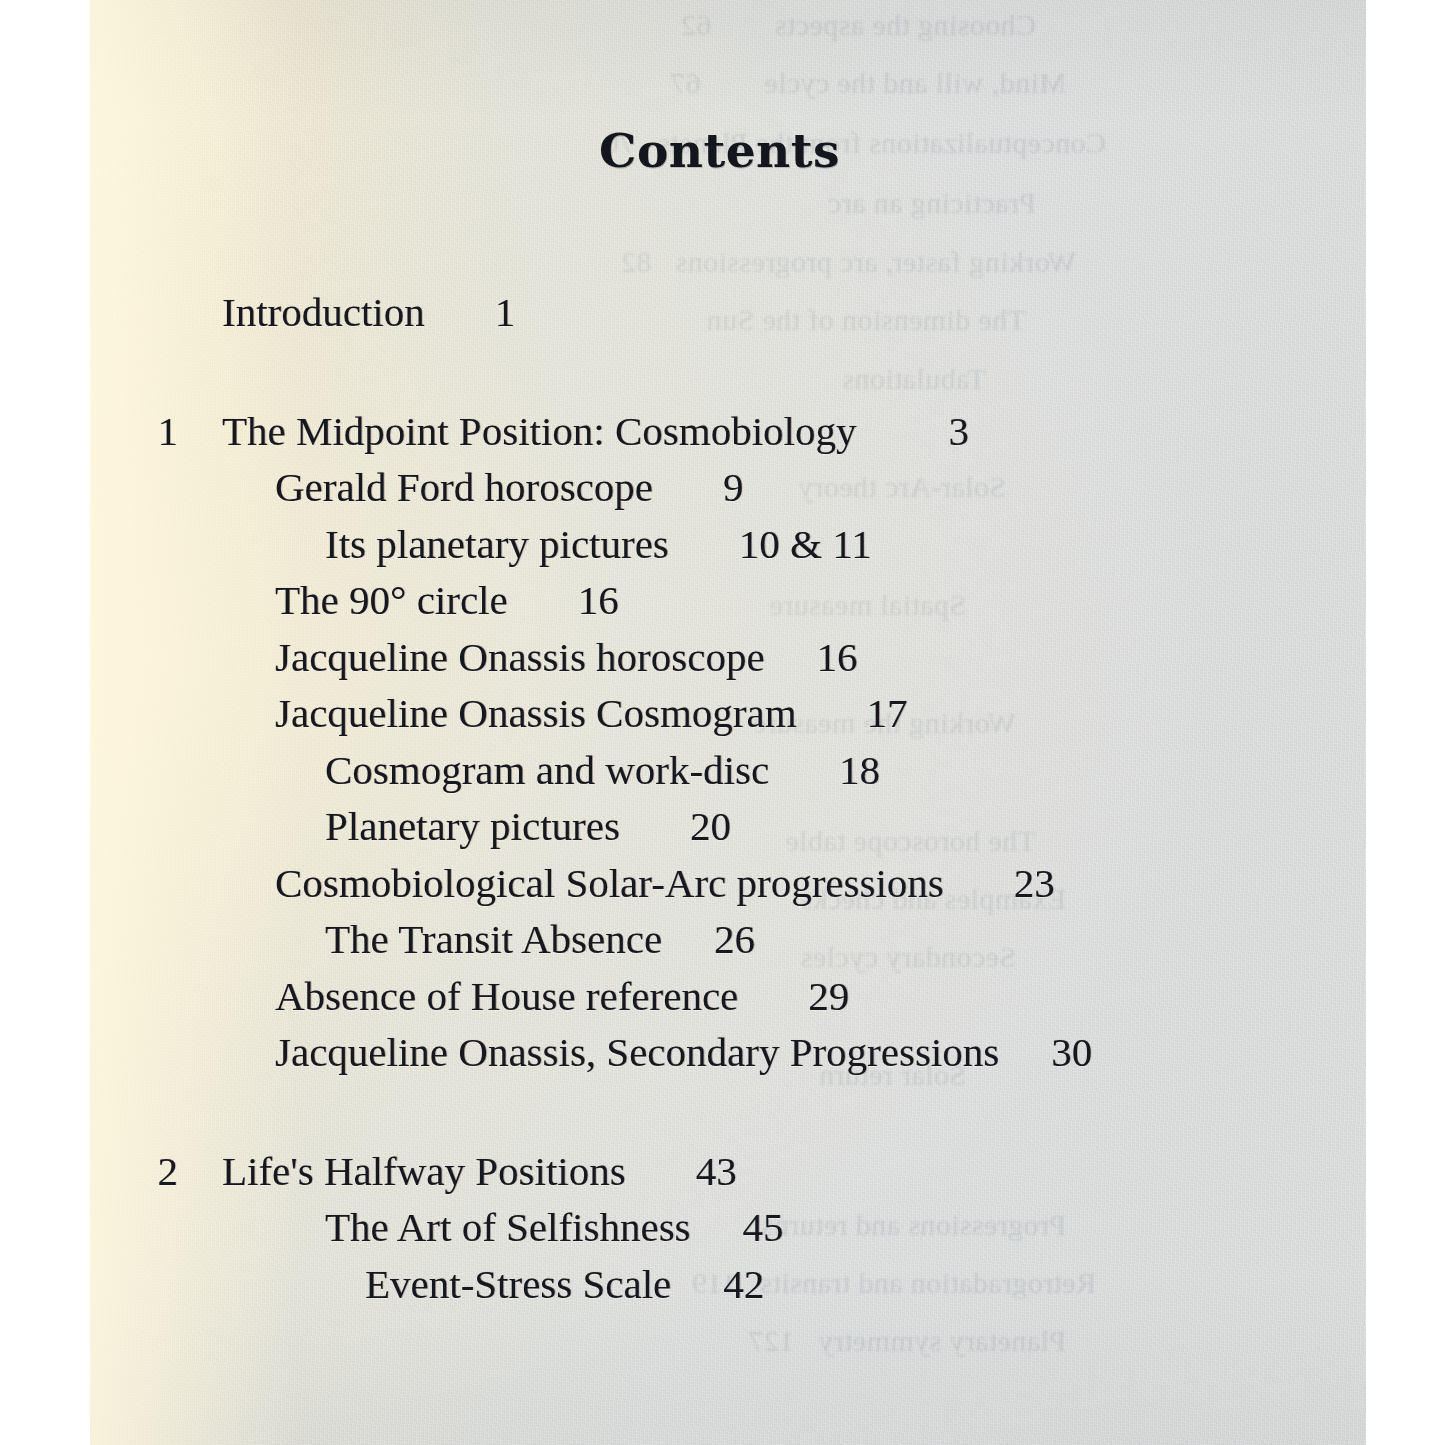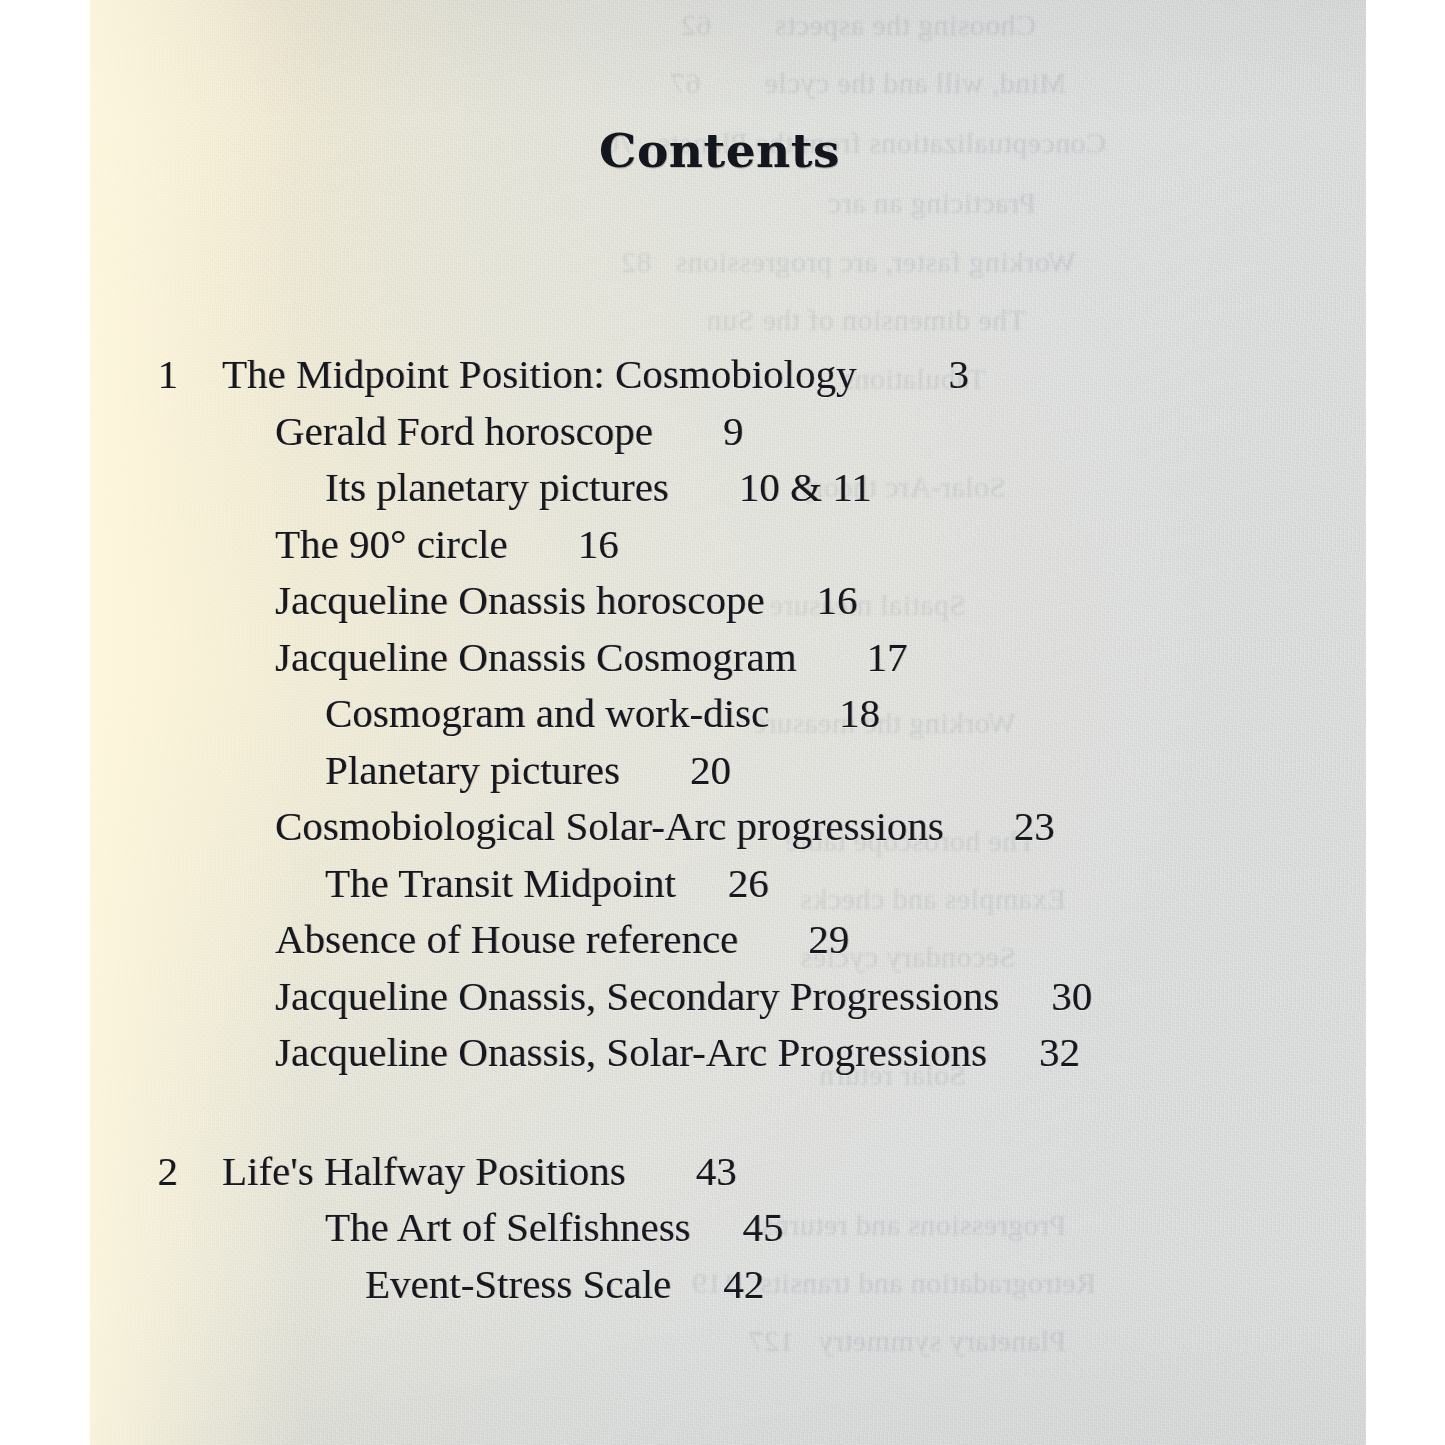--- a/index.html
+++ b/index.html
@@ -229,20 +229,23 @@
     <div class="paper-grain"></div>
     <div class="paper-shade"></div>
     <div class="gutter-glow"></div>
 
     <div class="content">
 
       <div class="doc-title">Contents</div>
 
       <div class="toc">
 
+        <div class="toc-row lvl-0 g-l">
+          <span class="entry">Introduction</span><span class="pg">1</span>
+        </div>
 
         <div class="toc-row lvl-0 g-xl gap-chapter">
           <span class="chap-num">1</span><span class="entry">The Midpoint Position: Cosmobiology</span><span class="pg">3</span>
         </div>
 
         <div class="toc-row lvl-1 g-l">
           <span class="entry">Gerald Ford horoscope</span><span class="pg">9</span>
         </div>
 
         <div class="toc-row lvl-2 g-l">
@@ -267,34 +270,31 @@
 
         <div class="toc-row lvl-2 g-l">
           <span class="entry">Planetary pictures</span><span class="pg">20</span>
         </div>
 
         <div class="toc-row lvl-1 g-l">
           <span class="entry">Cosmobiological Solar-Arc progressions</span><span class="pg">23</span>
         </div>
 
         <div class="toc-row lvl-2 g-m">
-          <span class="entry">The Transit Midpoint</span><span class="pg">26</span>
+          <span class="entry">The Transit Absence</span><span class="pg">26</span>
         </div>
 
         <div class="toc-row lvl-1 g-l">
           <span class="entry">Absence of House reference</span><span class="pg">29</span>
         </div>
 
         <div class="toc-row lvl-1 g-m">
           <span class="entry">Jacqueline Onassis, Secondary Progressions</span><span class="pg">30</span>
         </div>
 
-        <div class="toc-row lvl-1 g-m">
-          <span class="entry">Jacqueline Onassis, Solar-Arc Progressions</span><span class="pg">32</span>
-        </div>
 
         <div class="toc-row lvl-0 g-l gap-chapter">
           <span class="chap-num">2</span><span class="entry">Life's Halfway Positions</span><span class="pg">43</span>
         </div>
 
         <div class="toc-row lvl-2 g-m">
           <span class="entry">The Art of Selfishness</span><span class="pg">45</span>
         </div>
 
         <div class="toc-row lvl-2 g-m" style="margin-left:40px;">

